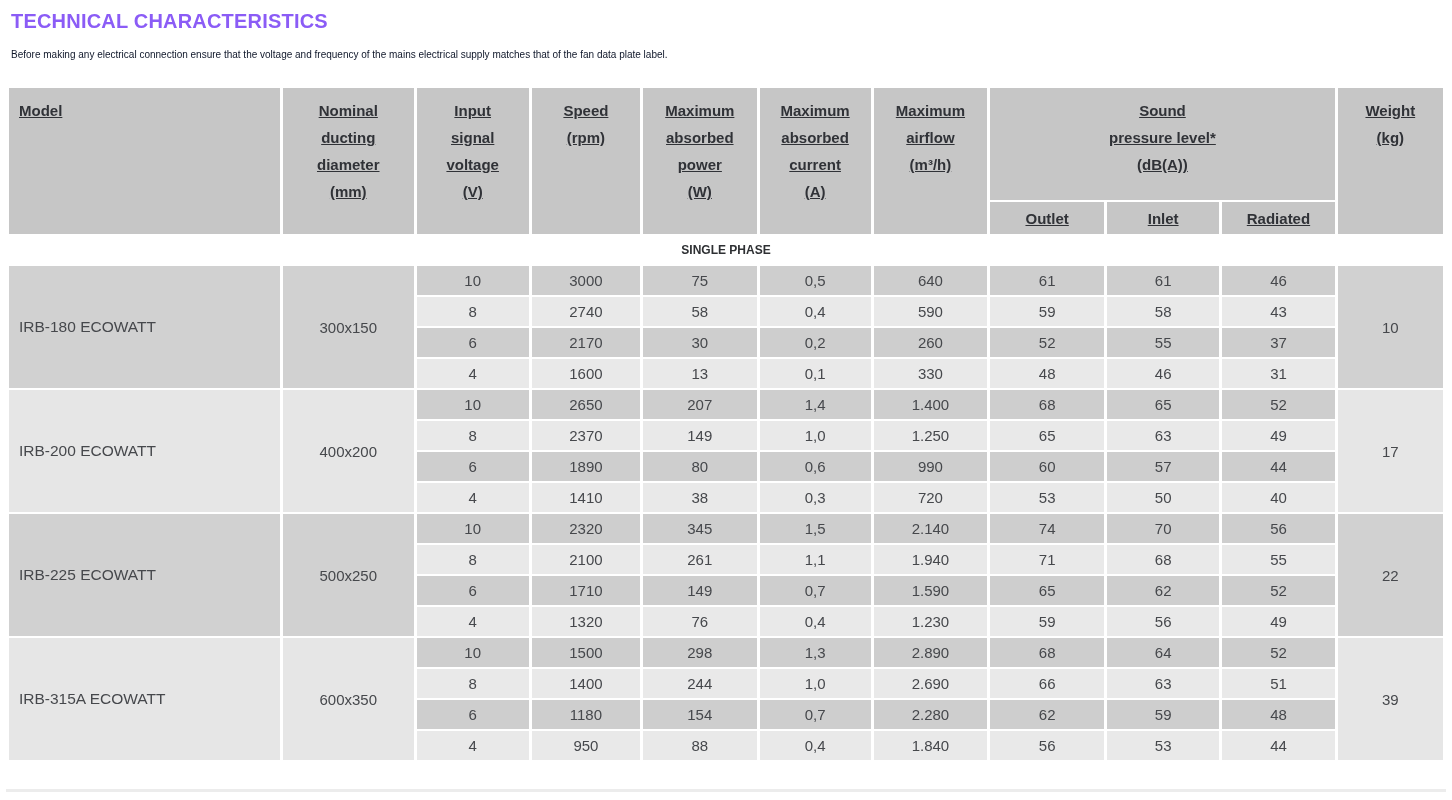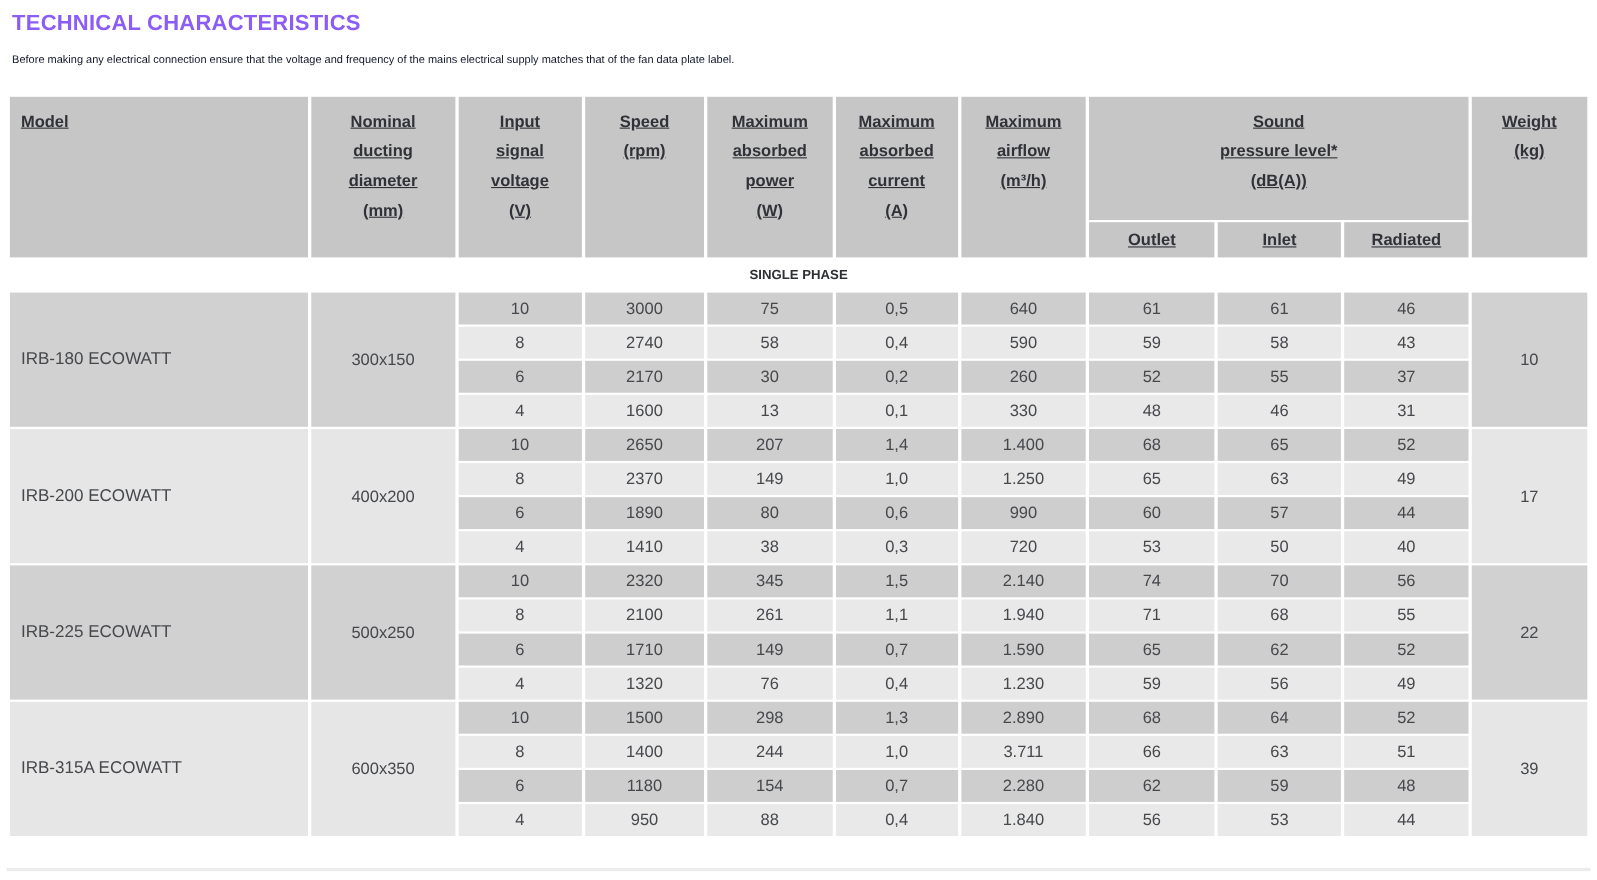--- a/index.html
+++ b/index.html
@@ -305,21 +305,21 @@
           <td class="num rdark">68</td>
           <td class="num rdark">64</td>
           <td class="num rdark">52</td>
           <td class="weight-cell glight" rowspan="4">39</td>
         </tr>
         <tr>
           <td class="num rlight">8</td>
           <td class="num rlight">1400</td>
           <td class="num rlight">244</td>
           <td class="num rlight">1,0</td>
-          <td class="num rlight">3.711</td>
+          <td class="num rlight">2.690</td>
           <td class="num rlight">66</td>
           <td class="num rlight">63</td>
           <td class="num rlight">51</td>
         </tr>
         <tr>
           <td class="num rdark">6</td>
           <td class="num rdark">1180</td>
           <td class="num rdark">154</td>
           <td class="num rdark">0,7</td>
           <td class="num rdark">2.280</td>

